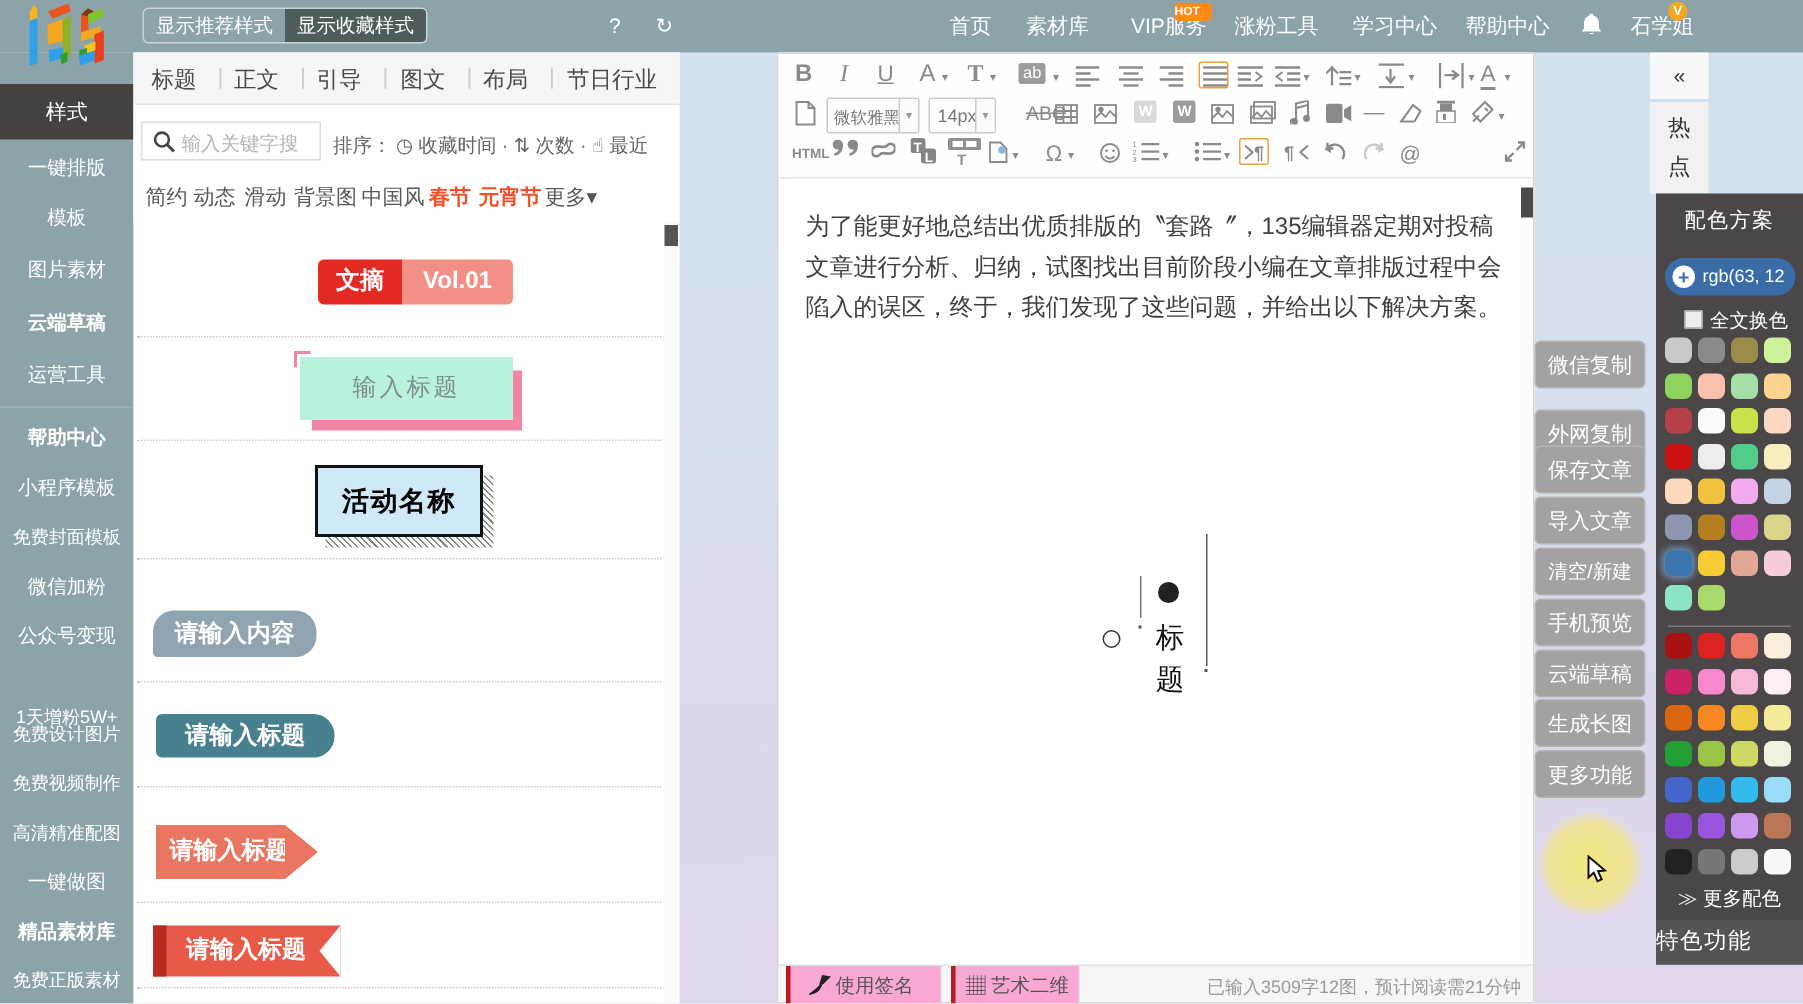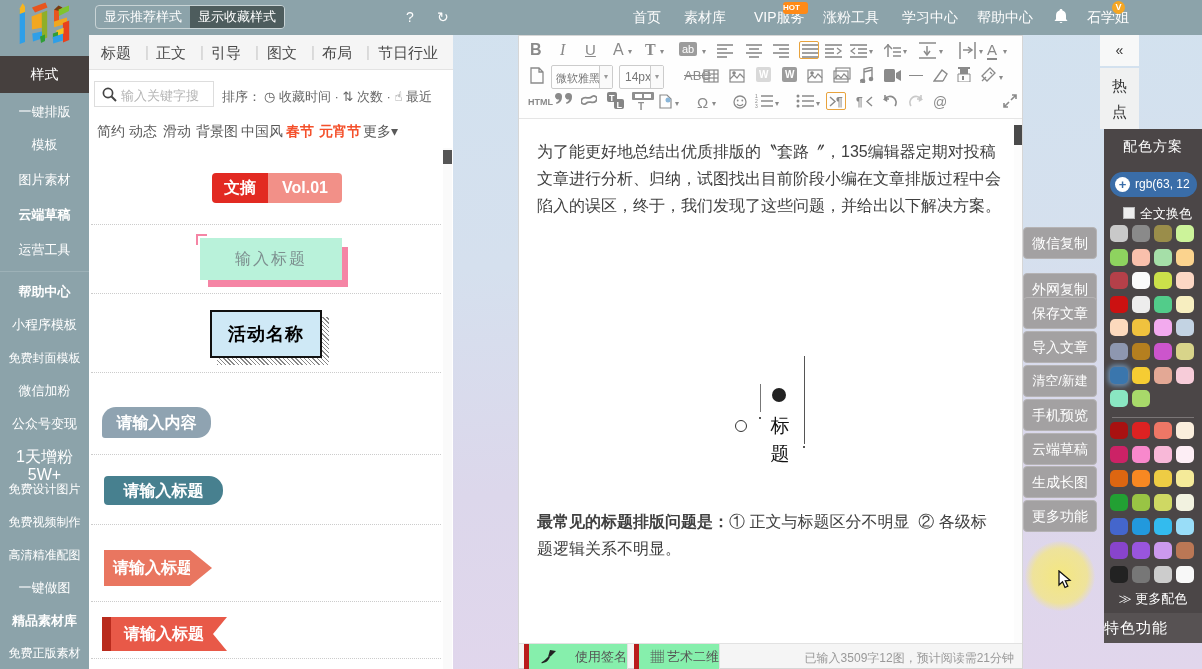--- a/index.html
+++ b/index.html
@@ -54,21 +54,21 @@
 #it6 { position:absolute; left:104px; top:550px; width:86px; height:36px; background:#e97660; color:#fff; font-weight:bold; font-size:16px; line-height:36px; padding-left:9px; white-space:nowrap; }
 #it6 .arr { position:absolute; right:-22px; top:0; width:0; height:0; border-top:18px solid transparent; border-bottom:18px solid transparent; border-left:22px solid #e97660; }
 #it7 { position:absolute; left:102px; top:617px; width:125px; height:34px; background:#e85948; color:#fff; font-weight:bold; font-size:16px; line-height:34px; padding-left:22px; }
 #it7 .bar { position:absolute; left:0; top:0; width:9px; height:34px; background:#b92b1d; }
 #it7 .notch { position:absolute; right:0; top:0; width:0; height:0; border-top:17px solid transparent; border-bottom:17px solid transparent; border-right:14px solid #fff; }
 
 
 #editor { position:absolute; left:518px; top:35px; width:505px; height:634px; background:#fff; border:1px solid #d6d6d6; }
 #toolbar { position:absolute; left:0; top:0; width:503px; height:83px; background:#fefefe; border-bottom:1px solid #e5e5e5; color:#8a8a8a; }
 #statusbar { position:absolute; left:0; bottom:0; width:503px; height:25px; background:#f5f5f5; border-top:1px solid #e2e2e2; }
-#statusbar .tab { position:absolute; top:0; height:25px; background:#86efac; border-left:5px solid #b91c1c; border-right:1px solid #e2e2e2; font-size:13px; color:#555; line-height:25px;text-align:right; }
+#statusbar .tab { position:absolute; top:0; height:25px; background:#f9a8d4; border-left:3px solid #b91c1c; border-right:1px solid #e2e2e2; font-size:13px; color:#555; line-height:25px; }
 #statusbar .info { position:absolute; right:8px; top:6px; font-size:12px; color:#999; }
 #edscroll { position:absolute; right:0; top:83px; width:8px; height:525px; background:#fcfcfc; }
 #edthumb { position:absolute; left:0; top:6px; width:8px; height:20px; background:#4a4a4a; }
 #edbody { position:absolute; left:18px; top:102px; width:478px; font-size:16px; line-height:27px; color:#404040; white-space:nowrap; }
 #edbody p { margin-bottom:21px; }
 .blue { color:#4d8ad0; }
 .selbox { position:absolute; width:20px; height:18px; border:1px solid #e8a33d; border-radius:2px; }
 .ti { position:absolute; font-size:15px; color:#8a8a8a; }
 .ddbox { position:absolute; height:24px; border:1px solid #ccc; border-radius:2px; font-size:12px; color:#777; }
 .ddbox .cv { position:absolute; right:0; top:0; width:13px; height:22px; border-left:1px solid #ccc; background:#fafafa; color:#999; font-size:8px; text-align:center; line-height:22px; }
@@ -143,21 +143,21 @@
 <div class="sbitem" style="top:101px">模板</div>
 <div class="sbitem" style="top:136px">图片素材</div>
 <div class="sbitem b" style="top:171px">云端草稿</div>
 <div class="sbitem" style="top:206px">运营工具</div>
 <div id="sbdiv"></div>
 <div class="sbitem b" style="top:248px">帮助中心</div>
 <div class="sbitem" style="top:281px">小程序模板</div>
 <div class="sbitem" style="top:314px;font-size:12px">免费封面模板</div>
 <div class="sbitem" style="top:347px">微信加粉</div>
 <div class="sbitem" style="top:380px">公众号变现</div>
-<div class="sbitem" style="top:413px;font-size:16px">1天增粉5W+</div>
+<div class="sbitem" style="top:434px;font-size:12px">1天增粉5W+</div>
 <div class="sbitem" style="top:445px;font-size:12px">免费设计图片</div>
 <div class="sbitem" style="top:478px;font-size:12px">免费视频制作</div>
 <div class="sbitem" style="top:511px;font-size:12px">高清精准配图</div>
 <div class="sbitem" style="top:544px">一键做图</div>
 <div class="sbitem b" style="top:577px">精品素材库</div>
 <div class="sbitem" style="top:609px;font-size:12px">免费正版素材</div>
 </div>
 
 <div id="midpanel">
 <div id="tabrow">
@@ -477,21 +477,20 @@
 <div id="edbody">
 <p>为了能更好地总结出优质排版的〝套路〞，135编辑器定期对投稿<br>文章进行分析、归纳，试图找出目前阶段小编在文章排版过程中会<br>陷入的误区，终于，我们发现了这些问题，并给出以下解决方案。</p>
 </div>
 <div class="abs" style="left:285px;top:320px;width:1px;height:88px;background:#555"></div>
 <div class="abs" style="left:284px;top:410px;width:2px;height:2px;background:#555"></div>
 <div class="abs" style="left:241px;top:348px;width:1px;height:28px;background:#777"></div>
 <div class="abs" style="left:240px;top:381px;width:2px;height:2px;background:#555"></div>
 <div class="abs" style="left:253px;top:352px;width:14px;height:14px;border-radius:50%;background:#222"></div>
 <div class="abs" style="left:216px;top:384px;width:12px;height:12px;border-radius:50%;border:1.5px solid #333"></div>
 <div class="abs" style="left:251px;top:376px;width:20px;height:60px;font-size:19px;color:#111;line-height:28px;text-align:center">标题</div>
-<div class="abs" style="left:18px;top:472px;font-size:16px;line-height:27px;color:#404040;white-space:nowrap"><b>最常见的标题排版问题是：</b>① 正文与标题区分不明显&nbsp;&nbsp;② 各级标<br>题逻辑关系不明显。</div>
 <div id="edscroll">
       <div id="edthumb"></div>
     </div>
 <div id="statusbar">
 <div class="tab" style="left:5px;width:104px;padding-left:30px"><svg style="position:absolute;left:12px;top:6px" width="15" height="14" viewBox="0 0 15 14">
           <path d="M9 0 L15 1 L10 6 L7 7 Z" fill="#222"></path>
           <path d="M7 7 L9.5 6 C8 9 7 12 2 13 C0 13.5 0 13 1 12 C4 10 5 9 7 7 Z" fill="#222"></path>
         </svg>使用签名</div>
 <div class="tab" style="left:115px;width:86px;padding-left:7px;font-size:13px;letter-spacing:0">▦︎ 艺术二维码</div>
 <div class="info">已输入3509字12图，预计阅读需21分钟</div>

